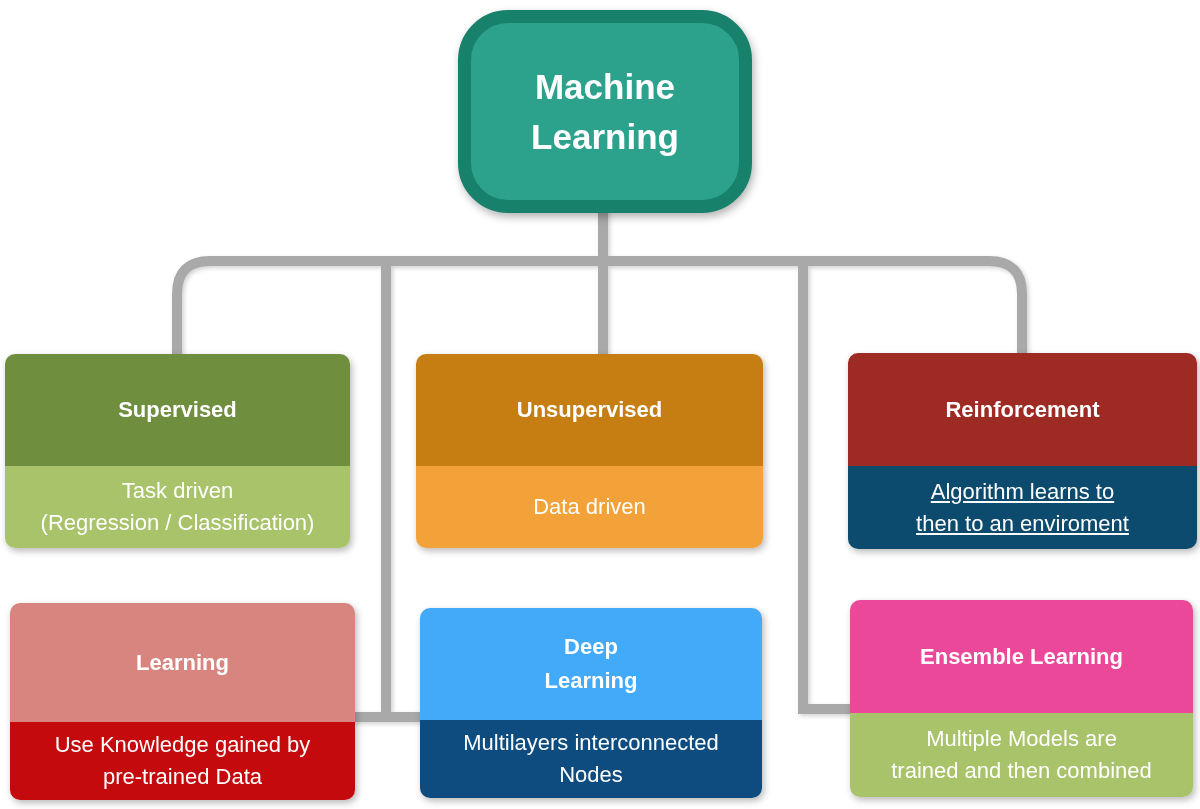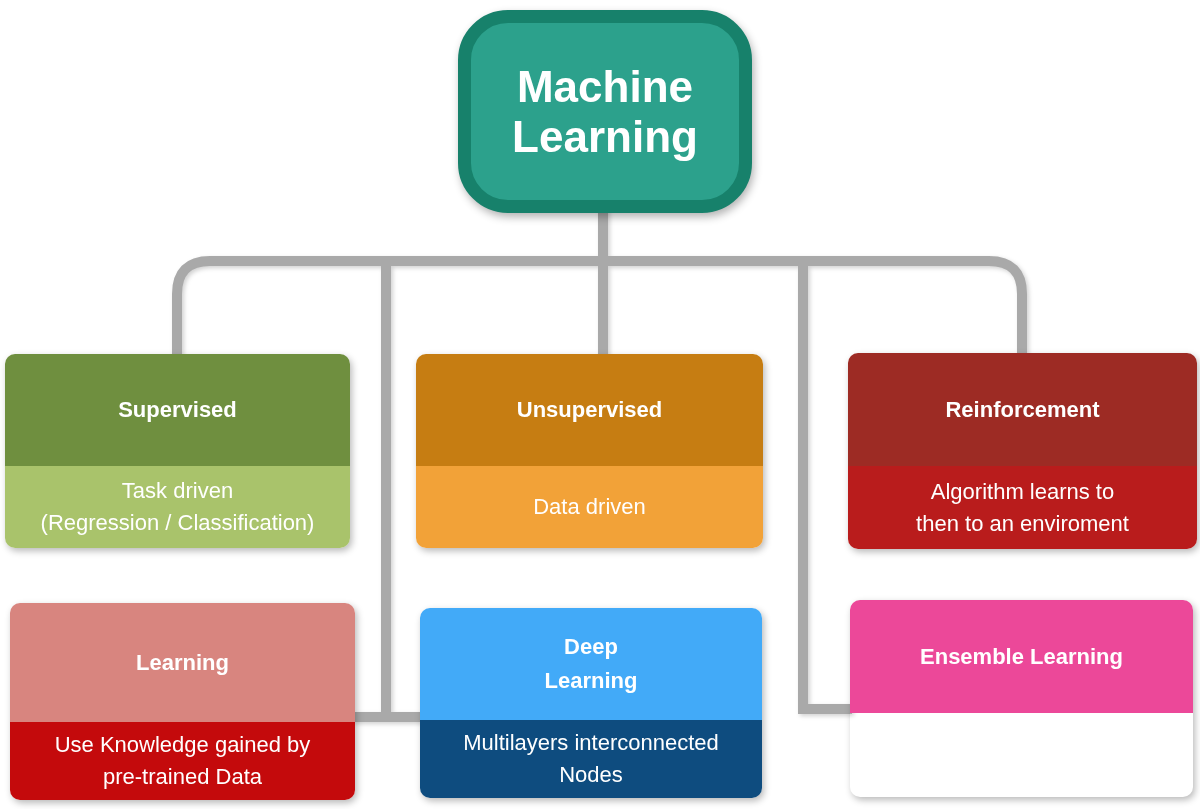--- a/index.html
+++ b/index.html
@@ -37,21 +37,21 @@
     width: 294px; height: 203px;
     box-sizing: border-box;
     border: 13px solid;
     border-radius: 50px;
     z-index: 1;
     display: flex;
     flex-direction: column;
     justify-content: center;
     align-items: center;
     color: #ffffff;
-    font-size: 44px;
+    font-size: 35px;
     font-weight: bold;
     line-height: 50px;
     text-align: center;
     box-shadow: 2px 4px 9px rgba(0,0,0,0.30);
   }
 
   
   .card {
     position: absolute;
     z-index: 1;
@@ -128,21 +128,21 @@
     <div class="card-body" style="background: rgb(242, 162, 56);">
       <div>Data driven</div>
     </div>
   </div>
 
   <div class="card" id="card-reinforcement">
     <div class="card-header" style="background: rgb(157, 43, 36);">
       <div>Reinforcement</div>
       <div></div>
     </div>
-    <div class="card-body" style="background: #b91c1c;">
+    <div class="card-body" style="background: #0c4a6e; text-decoration: underline;">
       <div>Algorithm learns to</div>
       <div>then to an enviroment</div>
     </div>
   </div>
 
   <div class="card" id="card-transfer">
     <div class="card-header" style="background: rgb(216, 133, 127);">
       <div>Learning</div>
     </div>
     <div class="card-body" style="background: rgb(196, 10, 12);">
@@ -160,15 +160,19 @@
       <div>Multilayers interconnected</div>
       <div>Nodes</div>
     </div>
   </div>
 
   <div class="card" id="card-ensemble">
     <div class="card-header" style="background: #ec4899;">
       <div>Ensemble Learning</div>
       <div></div>
     </div>
+    <div class="card-body" style="background: rgb(169, 195, 107);">
+      <div>Multiple Models are</div>
+      <div>trained and then combined</div>
+    </div>
   </div>
 
 </div>
 
 </body></html>

